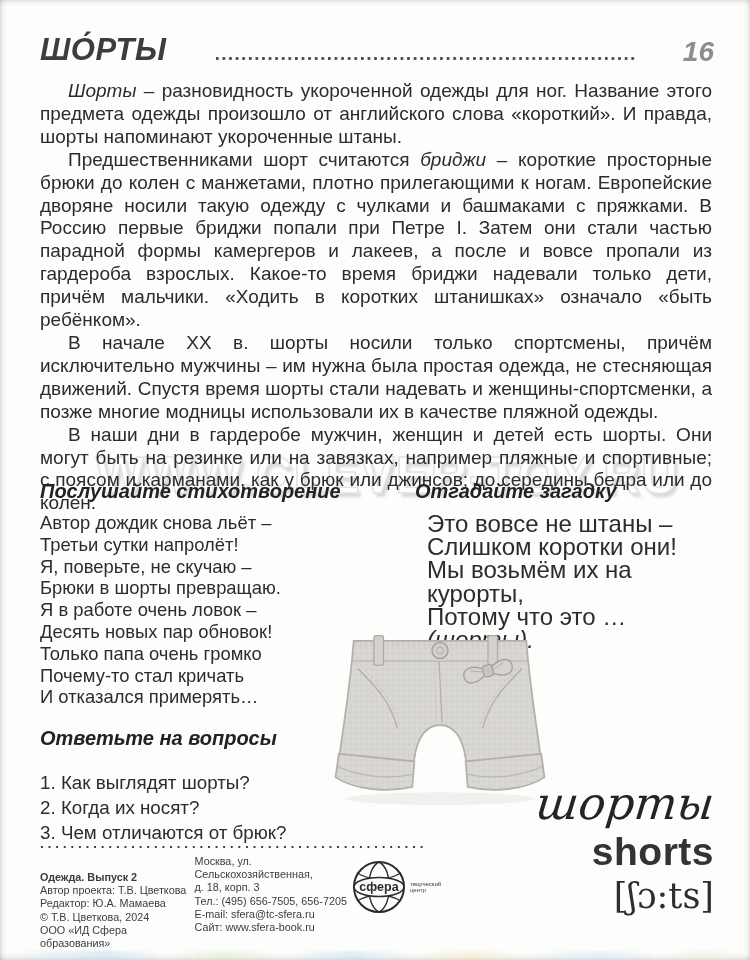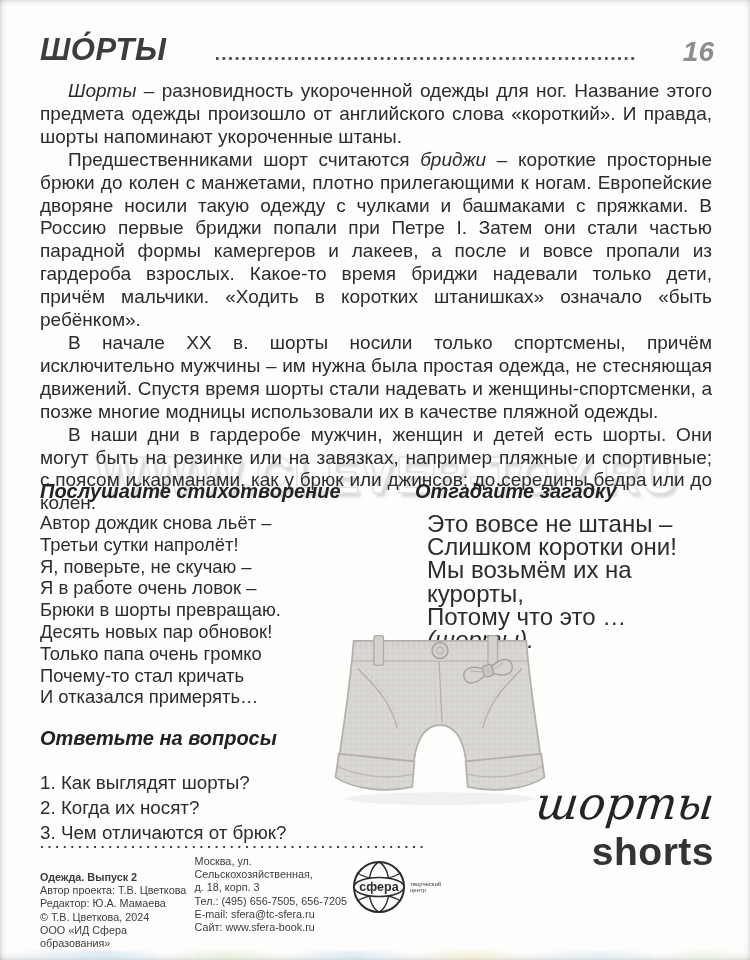--- a/index.html
+++ b/index.html
@@ -91,22 +91,22 @@
       <p><span>Предшественниками шорт считаются </span><i>бриджи</i><span> – короткие просторные брюки до колен с манжетами, плотно прилегающими к ногам. Европейские дворяне носили такую одежду с чулками и башмаками с пряжками. В Россию первые бриджи попали при Петре I. Затем они стали частью парадной формы камергеров и лакеев, а после и вовсе пропали из гардероба взрослых. Какое-то время бриджи надевали только дети, причём мальчики. «Ходить в коротких штанишках» означало «быть ребёнком».</span></p>
       <p>В начале XX в. шорты носили только спортсмены, причём исключительно мужчины – им нужна была простая одежда, не стесняющая движений. Спустя время шорты стали надевать и женщины-спортсменки, а позже многие модницы использовали их в качестве пляжной одежды.</p>
       <p>В наши дни в гардеробе мужчин, женщин и детей есть шорты. Они могут быть на резинке или на завязках, например пляжные и спортивные; с поясом и карманами, как у брюк или джинсов; до середины бедра или до колен.</p>
     </div>
 
     <div class="col poem-col">
       <div class="sec-header">Послушайте стихотворение</div>
       <div class="poem-line">Автор дождик снова льёт –</div>
       <div class="poem-line">Третьи сутки напролёт!</div>
       <div class="poem-line">Я, поверьте, не скучаю –</div>
+      <div class="poem-line">Брюки в шорты превращаю.</div>
       <div class="poem-line">Я в работе очень ловок –</div>
-      <div class="poem-line">Брюки в шорты превращаю.</div>
       <div class="poem-line">Десять новых пар обновок!</div>
       <div class="poem-line">Только папа очень громко</div>
       <div class="poem-line">Почему-то стал кричать</div>
       <div class="poem-line">И отказался примерять…</div>
     </div>
 
     <div class="col riddle-col">
       <div class="sec-header">Отгадайте загадку</div>
       <div class="riddle-line">Это вовсе не штаны –</div>
       <div class="riddle-line">Слишком коротки они!</div>
@@ -162,20 +162,21 @@
           <path d="M0 0 C14 -11 25 -7 23 2 C21 11 8 8 0 0 Z" fill="#d6d3d0" stroke="#a5a29e" stroke-width="1.3"></path>
           <path d="M-16 -4 C-12 -2 -8 -1 -4 0 M16 -4 C12 -2 8 -1 4 0" stroke="#b2afab" stroke-width="0.9" fill="none"></path>
           <rect x="-4.5" y="-5.5" width="9" height="11" rx="2.5" fill="#c9c6c2" stroke="#a5a29e" stroke-width="1.2"></rect>
         </g>
       </svg>
     </div>
 
     <div class="vocab">
       <div class="vocab-ru">шорты</div>
       <div class="vocab-en">shorts</div>
+      <div class="vocab-tr">[ʃɔ:ts]</div>
     </div>
 
     <div class="footer">
       <div class="footer-dots"></div>
       <div class="footer-cols">
         <div class="fcol fcol1">
           <div class="fline-bold">Одежда. Выпуск 2</div>
           <div>Автор проекта: Т.В. Цветкова</div>
           <div>Редактор: Ю.А. Мамаева</div>
           <div>© Т.В. Цветкова, 2024</div>

